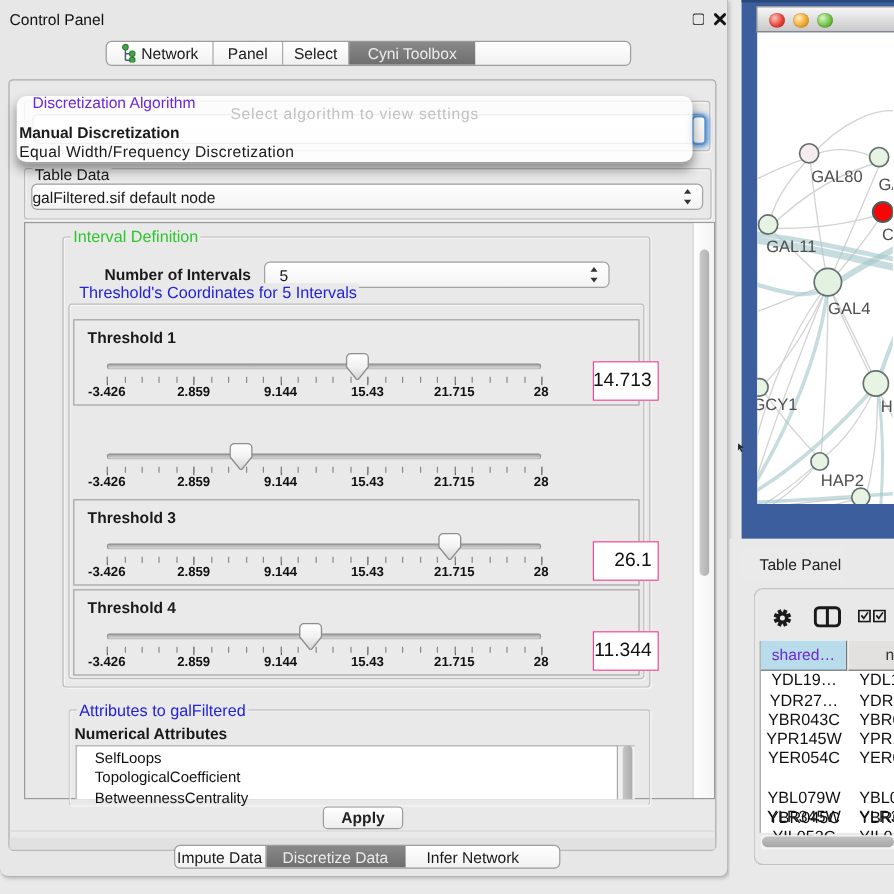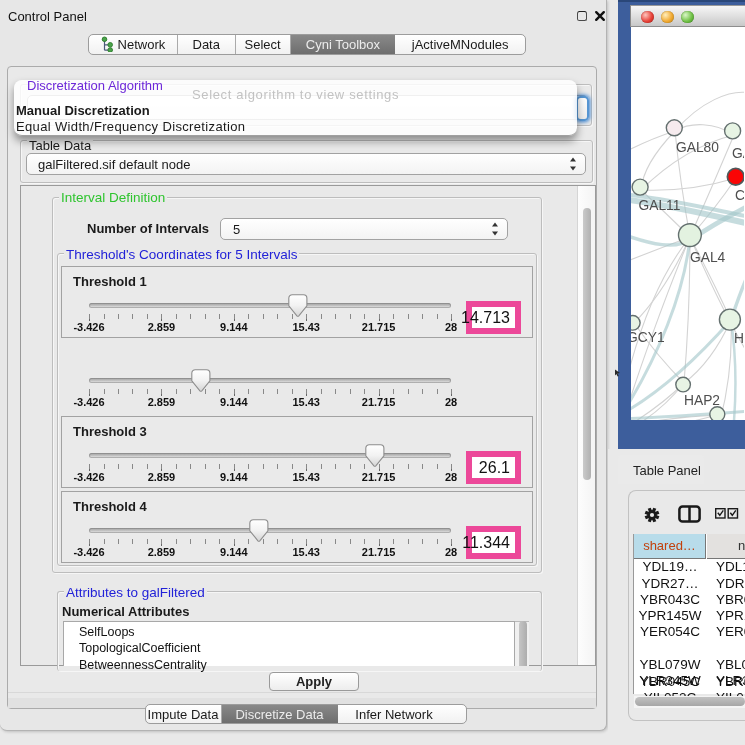--- a/index.html
+++ b/index.html
@@ -20,21 +20,21 @@
 .combo { position:absolute; background:linear-gradient(#ffffff,#f3f3f3); border:1px solid #a2a2a2; border-radius:5px;
   font-size:13px; color:#1a1a1a; display:flex; align-items:center; }
 .arrows { position:absolute; right:7px; top:50%; width:9px; height:13px; transform:translateY(-50%); }
 .arrows:before { content:""; position:absolute; left:1px; top:0; border:3.4px solid transparent; border-bottom:4.2px solid #333; border-top:none; }
 .arrows:after { content:""; position:absolute; left:1px; bottom:0; border:3.4px solid transparent; border-top:4.2px solid #333; border-bottom:none; }
 .thrbox { position:absolute; left:61px; width:472px; height:72px; border:1px solid #a2a2a2; background:#eaeaea; }
 .strack { position:absolute; height:5px; border-radius:2.5px; background:linear-gradient(#9c9c9c,#c4c4c4 55%,#efefef); box-shadow:inset 0 0 0 1px rgba(130,130,130,0.55); }
 .majtick { position:absolute; width:1px; height:7px; background:#666; }
 .mintick { position:absolute; width:1px; height:5px; background:#888; }
 .tlab { position:absolute; width:70px; text-align:center; font-size:11px; font-weight:bold; color:#111; }
-.valbox { position:absolute; left:404px; top:34px; width:55px; height:33px; background:#fff; border:6px solid #ec4899;
+.valbox { position:absolute; left:432px; top:34px; width:55px; height:33px; background:#fff; border:1px solid #ec4899;
   font-size:16px; color:#111; display:flex; align-items:center; justify-content:flex-end; padding-right:5px; }
 .trow { position:absolute; left:634px; width:111px; height:16px; font-size:13.5px; color:#111; }
 .trow .c1 { position:absolute; left:0; width:72px; text-align:center; }
 .trow .c2 { position:absolute; left:82px; }
 </style></head>
 <body>
 <div id="stage">
 
 <div id="cpwin"></div>
 <div class="abs t13" style="left:8px;top:9px;color:#111">Control Panel</div>
@@ -43,50 +43,49 @@
 <path d="M2.2,2.2 L9.8,9.8 M9.8,2.2 L2.2,9.8" stroke="#111" stroke-width="2.4" stroke-linecap="round"></path>
     </svg>
 
 <div class="seg" style="left:88px;top:33.5px;width:438px">
   <div style="width:89px"><svg width="13" height="16" viewBox="0 0 13 16" style="margin-right:4px">
     <path d="M3.5,4 L3.5,14.2 M3.5,8.8 L9,8.8 M3.5,14.2 L9,14.2" stroke="#4a5a78" stroke-width="1.2" fill="none"></path>
     <circle cx="3.5" cy="3.3" r="2.3" fill="#4aa34a" stroke="#2a7a2a" stroke-width="0.9"></circle>
     <circle cx="9.2" cy="8.8" r="2.3" fill="#4aa34a" stroke="#2a7a2a" stroke-width="0.9"></circle>
     <circle cx="9.2" cy="14" r="2.3" fill="#4aa34a" stroke="#2a7a2a" stroke-width="0.9"></circle>
   </svg>Network</div>
-  <div style="width:58px">Data</div>
+  <div style="width:58px">Panel</div>
   <div style="width:55px">Select</div>
   <div class="sel" style="width:105px">Cyni Toolbox</div>
-  <div style="width:130px">jActiveMNodules</div>
 </div>
 
 <div class="abs" style="left:7px;top:66px;width:590px;height:643px;border:1px solid #ababab;border-radius:4px;background:#e9e9e9"></div>
 <div class="abs" style="left:8px;top:692px;width:588px;height:1px;background:#d8d8d8"></div>
 <div class="abs" style="left:8px;top:698px;width:588px;height:10px;background:#e1e1e1"></div>
 
 <div class="grp" style="left:20px;top:84px;width:572px;height:42px"></div>
 <div class="combo" style="left:27px;top:95px;width:561px;height:25px"></div>
 <div class="abs" style="left:576px;top:96px;width:13px;height:25px;border-radius:4.5px;background:linear-gradient(#fdfdfd,#ececec);border:2px solid #5695d2;box-shadow:0 0 3.5px 1.5px rgba(74,140,212,0.9)"></div>
 
 <div class="grp" style="left:20px;top:140px;width:573px;height:43px"></div>
 <div class="abs t13" style="left:27px;top:138px;color:#1a1a1a;background:#e9e9e9;padding:0 2px">Table Data</div>
-<div class="combo" style="left:26px;top:153px;width:560px;height:22px;padding-left:11px">galFiltered.sif default node<div class="arrows"></div></div>
+<div class="combo" style="left:26px;top:153px;width:560px;height:22px;">galFiltered.sif default node<div class="arrows"></div></div>
 
 <div class="abs" style="left:20px;top:185px;width:576px;height:481px;border:1px solid #9a9a9a;background:#e9e9e9"></div>
 <div class="abs" style="left:577px;top:186px;width:18px;height:479px;background:linear-gradient(90deg,#fdfdfd,#f4f4f4);border-left:1px solid #d5d5d5"></div>
 <div class="abs" style="left:582.5px;top:208px;width:8.5px;height:272px;background:linear-gradient(90deg,#cacaca,#b0b0b0);border-radius:4.5px"></div>
 
 <div class="grp" style="left:52px;top:197px;width:490px;height:376px"></div>
 <div class="abs" style="left:59px;top:190px;color:#2ec42e;background:#e9e9e9;padding:0 2px;font-size:13.5px">Interval Definition</div>
 
 <div class="bold13 abs" style="left:87px;top:221px">Number of Intervals</div>
 <div class="combo" style="left:220px;top:218px;width:288px;height:22px;padding-left:12px">5<div class="arrows"></div></div>
 
 <div class="grp" style="left:57px;top:253px;width:480px;height:313px"></div>
-<div class="abs" style="left:64px;top:247px;color:#2222d8;background:#e9e9e9;padding:0 2px;font-size:13.5px">Threshold's Coordinates for 5 Intervals</div>
+<div class="abs" style="left:64px;top:236px;color:#2222d8;background:#e9e9e9;padding:0 2px;font-size:13.5px">Threshold's Coordinates for 5 Intervals</div>
 
 <div class="thrbox" style="top:266px">
 <div class="bold13" style="position:absolute;left:11px;top:7px">Threshold 1</div>
 <div class="valbox">14.713</div>
 </div>
 <div class="strack" style="left:89px;top:303px;width:362px"></div>
 <div class="majtick" style="left:89.0px;top:314px"></div>
     <div class="majtick" style="left:161.4px;top:314px"></div>
     <div class="majtick" style="left:233.8px;top:314px"></div>
     <div class="majtick" style="left:306.2px;top:314px"></div>
@@ -290,21 +289,21 @@
 <path d="M4.6,0.7 h10.8 a3.5,3.5 0 0 1 3.5,3.5 v7.6 l-8.1,10 a1.3,1.3 0 0 1 -1.9,0 l-8.1,-10 v-7.6 a3.5,3.5 0 0 1 3.5,-3.5 z" fill="url(#thg4)" stroke="#8d8d8d" stroke-width="1.1"></path>
     </svg>
 
 <div class="grp" style="left:57px;top:591px;width:485px;height:80px;border-bottom:none"></div>
 <div class="abs" style="left:64px;top:585px;color:#2222d8;background:#e9e9e9;padding:0 2px;font-size:13.5px">Attributes to galFiltered</div>
 <div class="bold13 abs" style="left:62px;top:604px">Numerical Attributes</div>
 <div class="abs" style="left:63px;top:621px;width:452px;height:45px;background:#fff;border:1px solid #a8a8a8;border-bottom:none;font-size:12.5px;color:#111;line-height:16.3px;padding:2px 0 0 15px">SelfLoops<br>TopologicalCoefficient<br>BetweennessCentrality</div>
 <div class="abs" style="left:515px;top:621px;width:14px;height:45px;background:#f0f0f0;border-top:1px solid #bbb"></div>
 <div class="abs" style="left:518.5px;top:621px;width:8.5px;height:45px;background:linear-gradient(90deg,#c6c6c6,#adadad);border-radius:4px 4px 0 0"></div>
 
-<div class="abs" style="left:269px;top:672px;width:90px;height:19px;background:linear-gradient(#ffffff,#ededed);border:1px solid #9a9a9a;border-radius:4px;display:flex;align-items:center;justify-content:center;font-size:13px;font-weight:bold;color:#222">Apply</div>
+<div class="abs" style="left:269px;top:672px;width:67px;height:19px;background:linear-gradient(#ffffff,#ededed);border:1px solid #9a9a9a;border-radius:4px;display:flex;align-items:center;justify-content:center;font-size:13px;font-weight:bold;color:#222">Apply</div>
 
 <div class="seg" style="left:144.5px;top:704px;width:322px;height:20px">
   <div style="width:76px">Impute Data</div>
   <div class="sel" style="width:116px">Discretize Data</div>
   <div style="width:113px">Infer Network</div>
 </div>
 
 <div class="abs" style="left:14px;top:80px;width:563px;height:56px;background:rgba(255,255,255,0.84);border-radius:8px;border-bottom:1px solid #a0a0a0;box-shadow:0 5px 9px rgba(0,0,0,0.40)"></div>
 <div class="abs" style="left:192px;top:87px;color:#c2c2c2;font-size:13px;letter-spacing:0.65px">Select algorithm to view settings</div>
 <div class="abs t13" style="left:27px;top:78px;color:#6d28d9">Discretization Algorithm</div>
@@ -406,21 +405,21 @@
 <line x1="11.5" y1="1.4" x2="11.5" y2="16.6" stroke="#1a1a1a" stroke-width="2.5"></line>
     </svg>
 <svg class="abs" style="left:715px;top:508px" width="24" height="11" viewBox="0 0 24 11">
 <rect x="0.7" y="0.7" width="9.3" height="9.3" fill="none" stroke="#1a1a1a" stroke-width="1.4"></rect>
 <path d="M2.8,4.8 L4.8,7.3 L8.3,2.3" fill="none" stroke="#1a1a1a" stroke-width="1.4"></path>
 <rect x="13.2" y="0.7" width="9.3" height="9.3" fill="none" stroke="#1a1a1a" stroke-width="1.4"></rect>
 <path d="M15.3,4.8 L17.3,7.3 L20.8,2.3" fill="none" stroke="#1a1a1a" stroke-width="1.4"></path>
     </svg>
 
 <div class="abs" style="left:633px;top:534px;width:112px;height:160px;background:#fff;border-left:1px solid #999"></div>
-<div class="abs" style="left:634px;top:534px;width:72px;height:24.5px;background:#b8dcea;border-bottom:1.5px solid #777;border-right:1px solid #777;display:flex;align-items:center;justify-content:center;font-size:13px;color:#c2410c">shared…</div>
+<div class="abs" style="left:634px;top:534px;width:72px;height:24.5px;background:#b8dcea;border-bottom:1.5px solid #777;border-right:1px solid #777;display:flex;align-items:center;justify-content:center;font-size:13px;color:#6d28d9">shared…</div>
 <div class="abs" style="left:707px;top:534px;width:38px;height:24.5px;background:#e3e1df;border-bottom:1.5px solid #777;display:flex;align-items:center;font-size:13px;color:#333;padding-left:31px">na</div>
 <div class="trow" style="top:559.2px">
       <span class="c1">YDL19…</span>
       <span class="c2">YDL1</span>
     </div>
 <div class="trow" style="top:575.5px">
       <span class="c1">YDR27…</span>
       <span class="c2">YDR2</span>
     </div>
 <div class="trow" style="top:591.8px">

